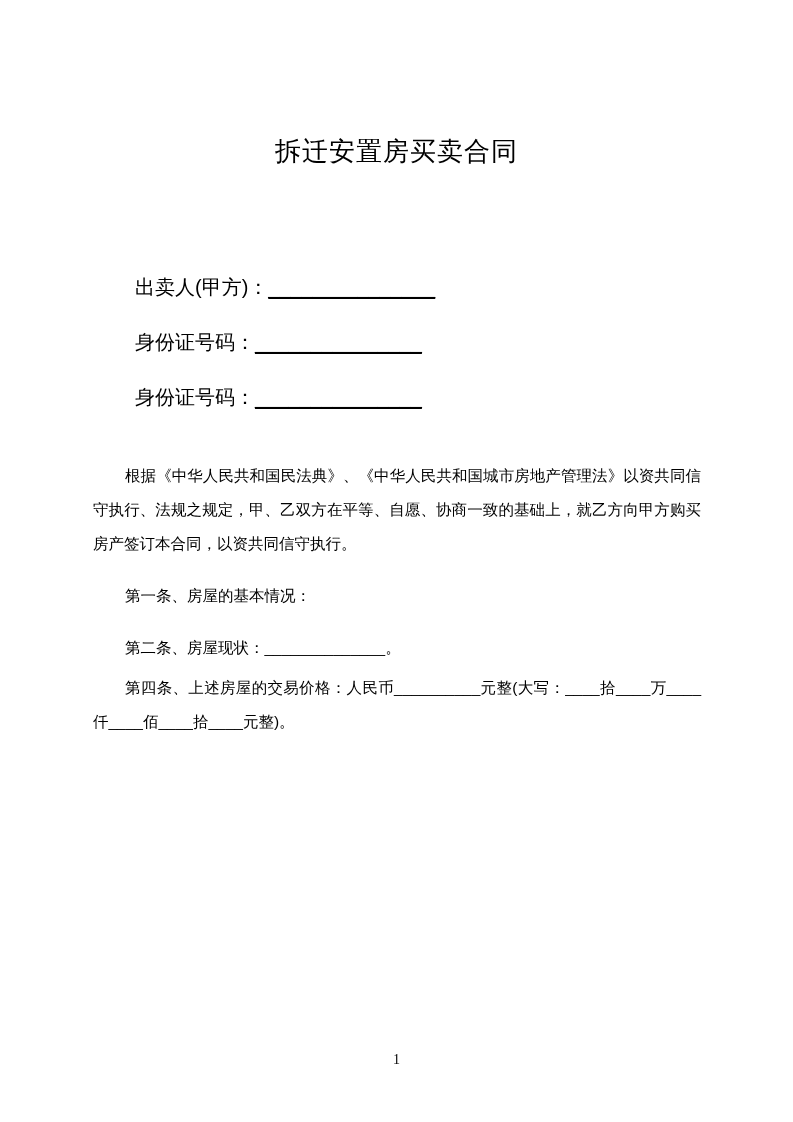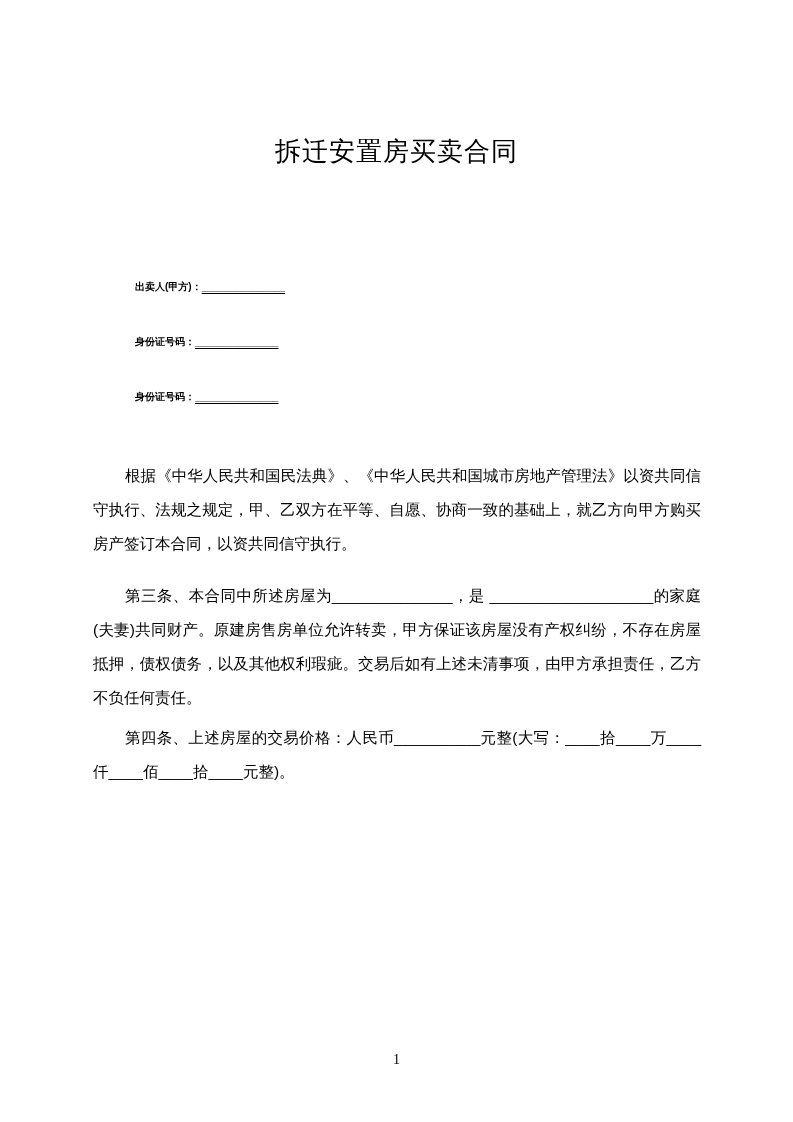--- a/index.html
+++ b/index.html
@@ -30,26 +30,25 @@
     line-height: 38px;
     white-space: pre;
   }
   .body-area {
     position: absolute;
     top: 276px;
     left: 93px;
     width: 608px;
   }
   .field-line {
-    font-size: 10px;
+    font-size: 20px;
     line-height: 22px;
     height: 55px;
     padding-left: 42px;
     white-space: pre;
-    font-weight: bold;
   }
   .para {
     font-size: 15.5px;
     line-height: 34px;
     text-align: justify;
     text-justify: inter-ideograph;
     margin: 0;
     text-indent: 32px;
     word-break: break-all;
   }
@@ -81,24 +80,25 @@
 
     <div class="field-line"><span>出卖人(甲方)：</span><span class="u">_______________</span></div>
 
     <div class="field-line"><span>身份证号码：</span><span class="u">_______________</span></div>
 
 
     <div class="field-line"><span>身份证号码：</span><span class="u">_______________</span></div>
 
     <p class="para spaced-top">根据《中华人民共和国民法典》、《中华人民共和国城市房地产管理法》以资共同信守执行、法规之规定，甲、乙双方在平等、自愿、协商一致的基础上，就乙方向甲方购买房产签订本合同，以资共同信守执行。</p>
 
+    <p class="para spaced-top">第一条、房屋的基本情况：</p>
 
 
+    <p class="para spaced-top">第二条、房屋现状：______________。</p>
 
-    <p class="para spaced-top">第三条、本合同中所述房屋为______________，是 ___________________的家庭(夫妻)共同财产。原建房售房单位允许转卖，甲方保证该房屋没有产权纠纷，不存在房屋抵押，债权债务，以及其他权利瑕疵。交易后如有上述未清事项，由甲方承担责任，乙方不负任何责任。</p>
 
     <p class="para spaced-top-lg">第四条、上述房屋的交易价格：人民币__________元整(大写：____拾____万____仟____佰____拾____元整)。</p>
 
   </div>
 
   <div class="page-number">1</div>
 
 </div>
 
 </body></html>

